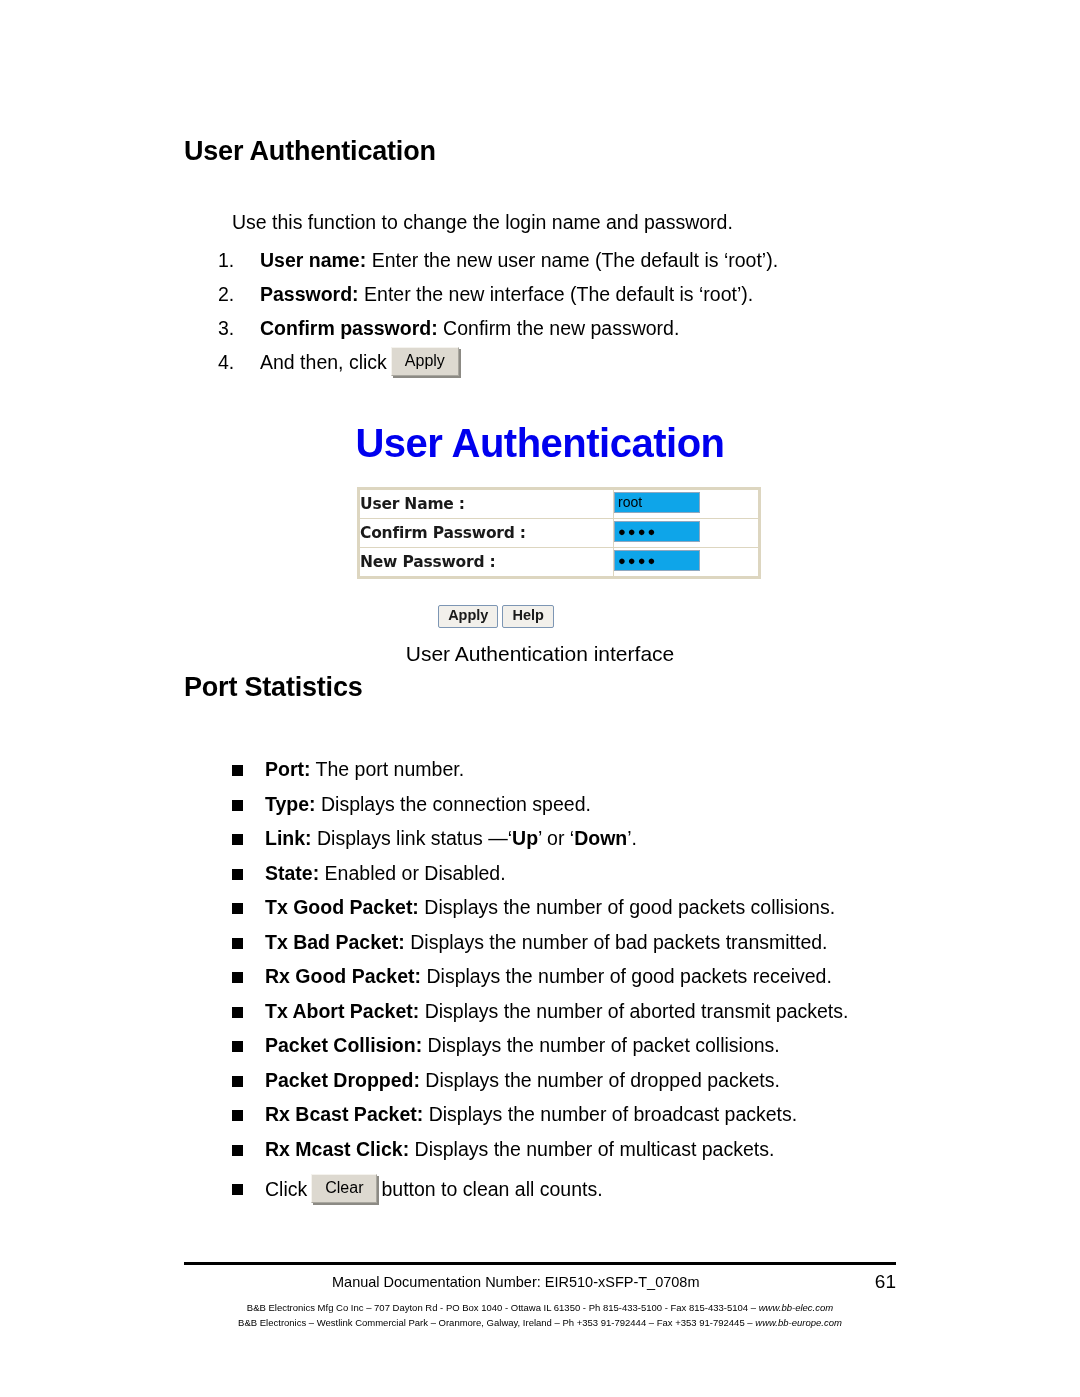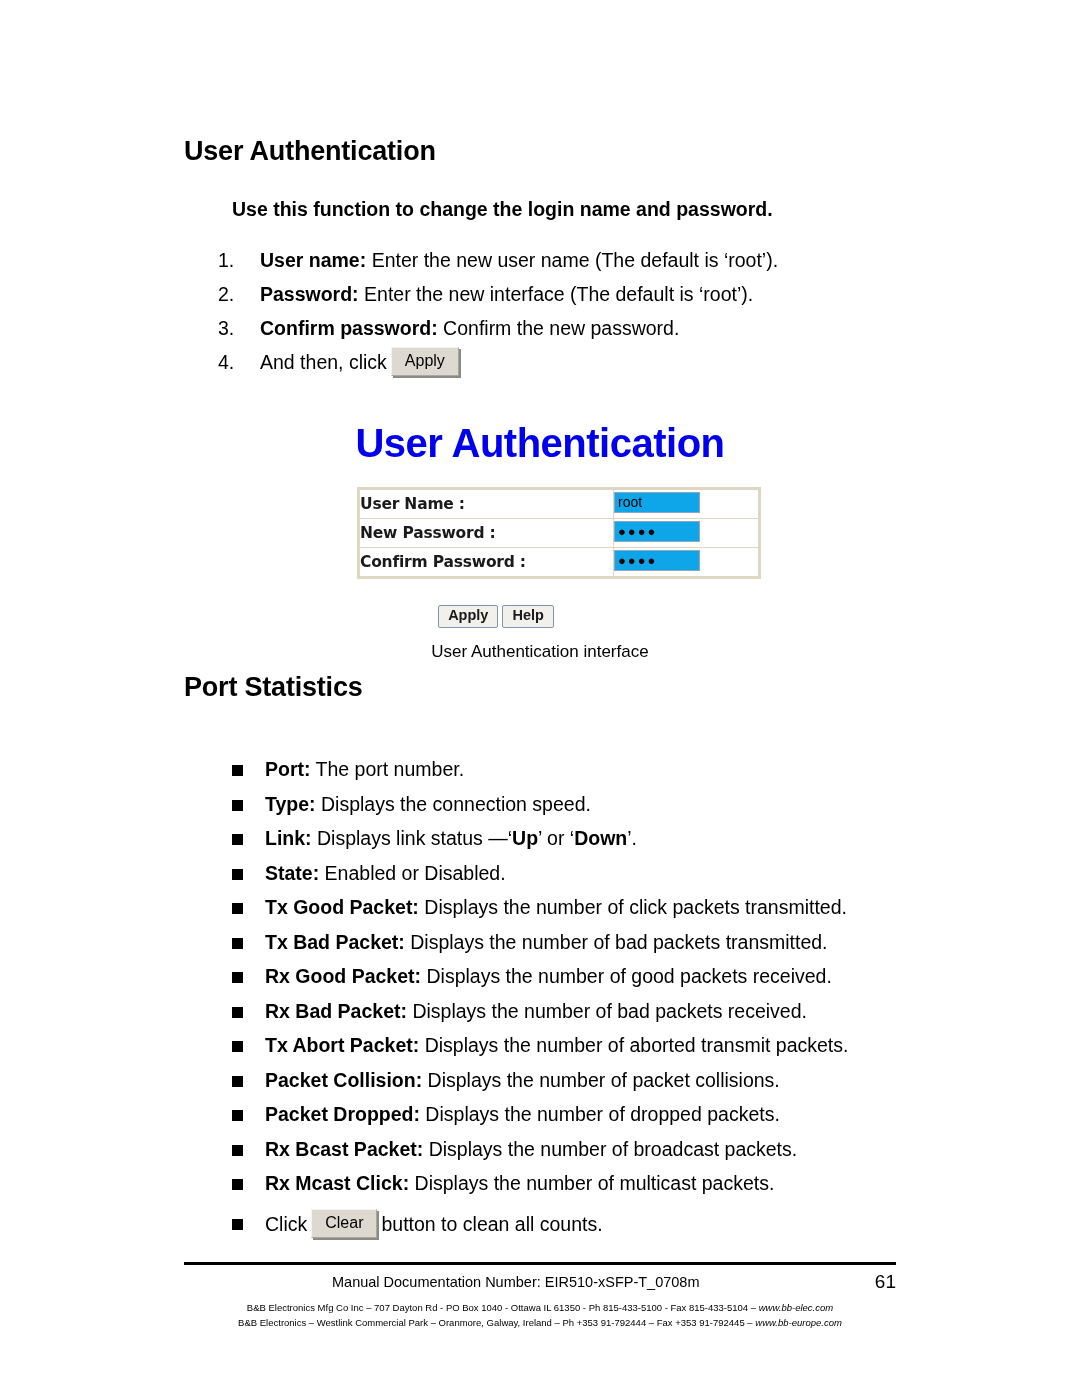--- a/index.html
+++ b/index.html
@@ -33,25 +33,24 @@
     color: #000;
     white-space: nowrap;
   }
   #heading-user-auth { top: 136px; }
   #heading-port-stats { top: 672px; }
 
   
   .intro {
     position: absolute;
     left: 232px;
-    top: 198px;
+    top: 211px;
     font-size: 19.5px;
     color: #000;
     white-space: nowrap;
-    font-weight: bold;
   }
 
   
   .num-list {
     position: absolute;
     left: 218px;
     top: 243px;
     width: 700px;
   }
   .num-item {
@@ -173,21 +172,21 @@
     font-family: "Liberation Sans", sans-serif;
     line-height: 1.1;
   }
 
   .fig-caption {
     position: absolute;
     left: 0;
     top: 227px;
     width: 1080px;
     text-align: center;
-    font-size: 17px;
+    font-size: 21px;
     color: #000;
   }
 
   
   .bul-list {
     position: absolute;
     left: 232px;
     top: 752px;
     width: 760px;
   }
@@ -291,27 +290,27 @@
     <div class="fig-table">
       <table>
         <tbody>
             <tr>
           <td class="fig-label">User Name :</td>
           <td class="fig-field">
             <span class="fig-input">root</span>
           </td>
         </tr>
         <tr>
-          <td class="fig-label">New Password :</td>
+          <td class="fig-label">Confirm Password :</td>
           <td class="fig-field">
             <span class="fig-input pw">●●●●</span>
           </td>
         </tr>
         <tr>
-          <td class="fig-label">Confirm Password :</td>
+          <td class="fig-label">New Password :</td>
           <td class="fig-field">
             <span class="fig-input pw">●●●●</span>
           </td>
         </tr>
       </tbody>
         </table>
     </div>
 
     <div class="fig-buttons">
       <span class="fig-btn">Apply</span><span class="fig-btn">Help</span>
@@ -335,34 +334,31 @@
 
     <div class="bul-item">
       <span class="sq"></span><b>Link:</b><span id="link-desc"> Displays link status —‘<b>Up</b>’ or ‘<b>Down</b>’.</span>
     </div>
 
     <div class="bul-item">
       <span class="sq"></span><b>State:</b><span> Enabled or Disabled.</span>
     </div>
 
     <div class="bul-item">
-      <span class="sq"></span><b>Tx Good Packet:</b><span> Displays the number of click packets transmitted.</span>
+      <span class="sq"></span><b>Tx Good Packet:</b><span> Displays the number of good packets collisions.</span>
     </div>
 
     <div class="bul-item">
       <span class="sq"></span><b>Tx Bad Packet:</b><span> Displays the number of bad packets transmitted.</span>
     </div>
 
     <div class="bul-item">
       <span class="sq"></span><b>Rx Good Packet:</b><span> Displays the number of good packets received.</span>
     </div>
 
-    <div class="bul-item">
-      <span class="sq"></span><b>Rx Bad Packet:</b><span> Displays the number of bad packets received.</span>
-    </div>
 
     <div class="bul-item">
       <span class="sq"></span><b>Tx Abort Packet:</b><span> Displays the number of aborted transmit packets.</span>
     </div>
 
     <div class="bul-item">
       <span class="sq"></span><b>Packet Collision:</b><span> Displays the number of packet collisions.</span>
     </div>
 
     <div class="bul-item">

